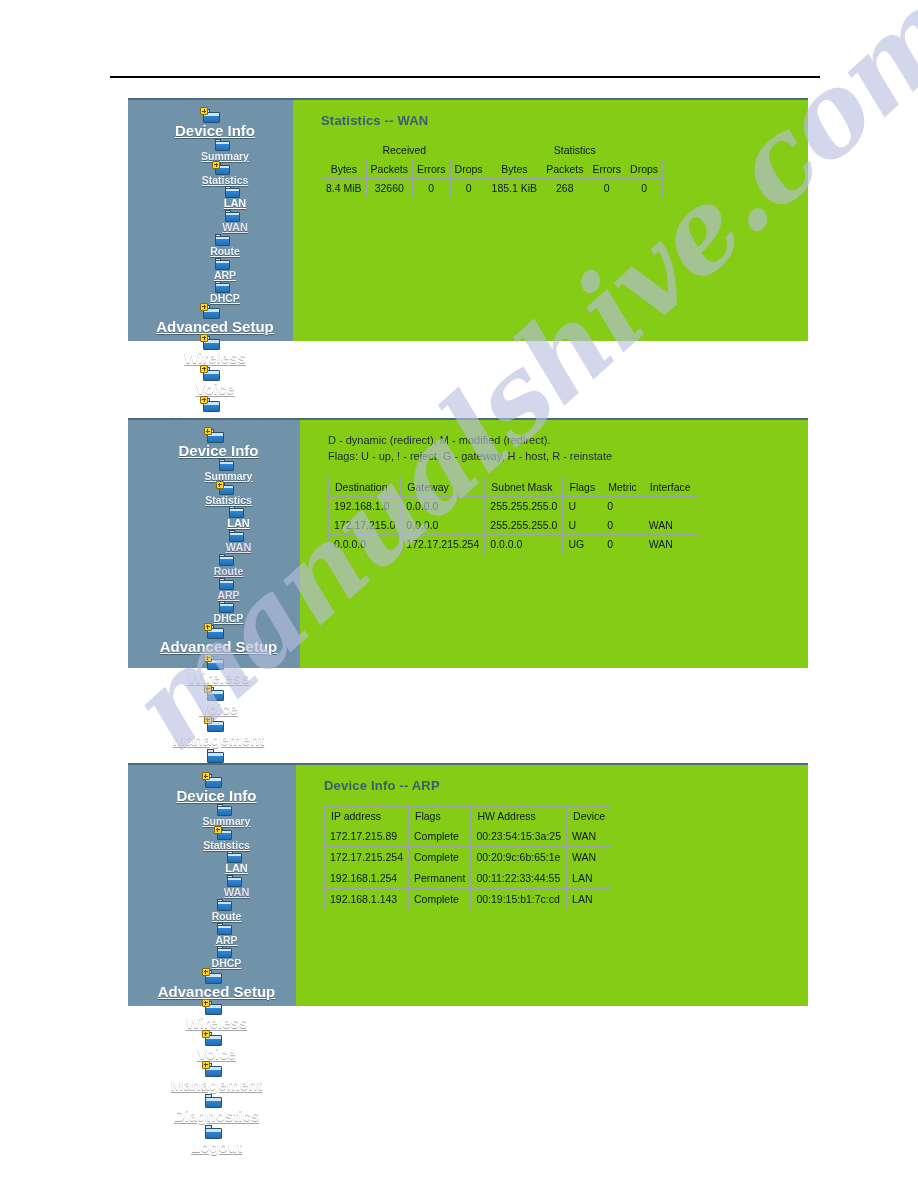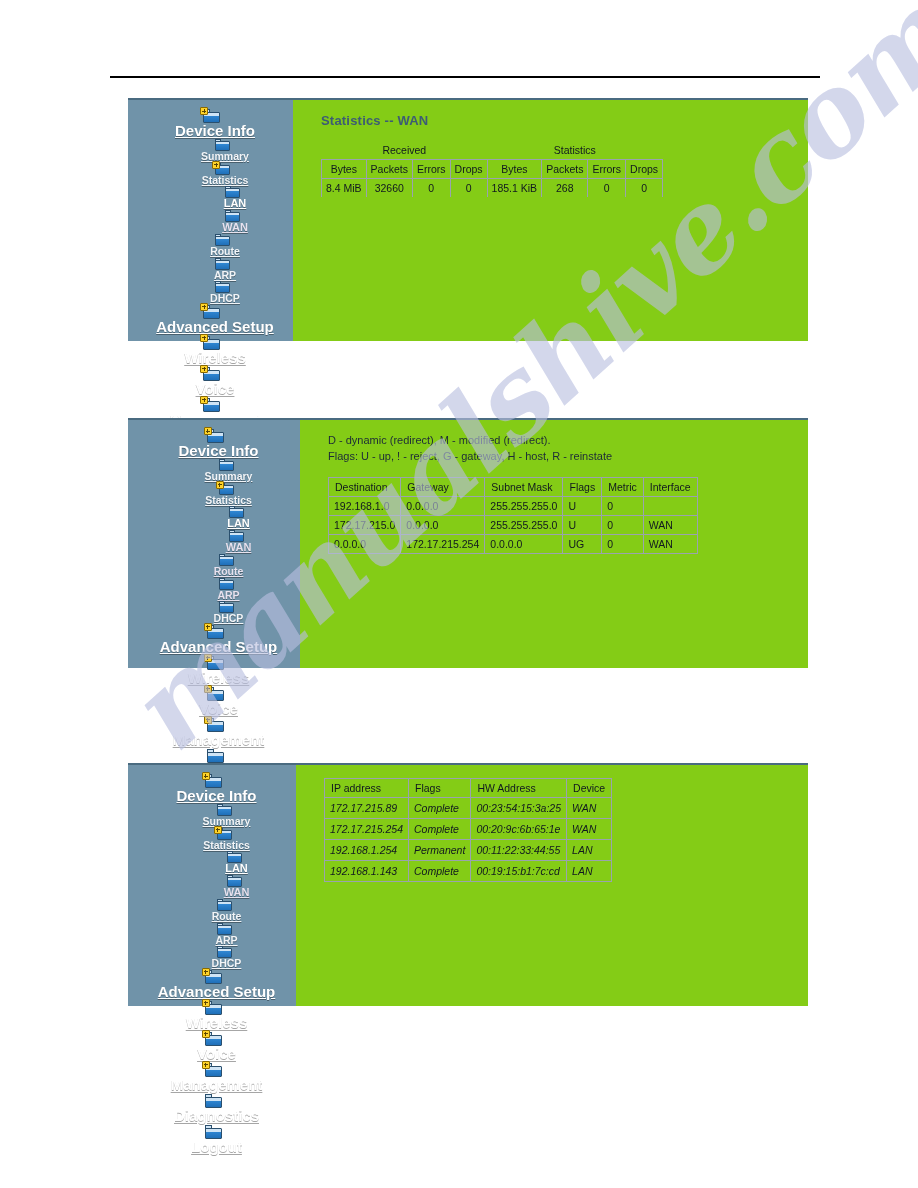--- a/index.html
+++ b/index.html
@@ -189,21 +189,21 @@
   table.stats { width: 322px; }
   table.stats td, table.stats th { text-align: center; padding: 3px 4px; }
   table.stats .grouphdr { border-left: none; border-right: 1px solid #9aa3ae; }
   table.stats tr.hdrrow td { border-top: none; }
   table.stats tr.top td { border-top: none; border-left: none; border-right: none; }
   table.stats tr.val td { border-bottom: none; }
 
   
   table.left td, table.left th { text-align: left; }
   table.route td { padding: 3px 5px; }
-  table.arp td { padding: 4px 5px; font-style: italic; }
+  table.arp td { padding: 4px 5px; }
 </style>
 </head>
 <body>
 
 <div class="watermark">
   <span>manualshive.com</span>
 </div>
 
 <div class="top-rule"></div>
 
@@ -616,20 +616,21 @@
           <span class="folder">
             <span class="tab"></span>
             <span class="body"></span>
           </span>
           <span class="nav-label">Logout</span>
         </div>
       </div>
   </div>
 
   <div class="content">
+    <div class="page-title">Device Info -- ARP</div>
 
     <table class="grid left arp">
       <thead id="arp-head">
           <tr>
             <th>IP address</th>
             <th>Flags</th>
             <th>HW Address</th>
             <th>Device</th>
           </tr>
         </thead>

